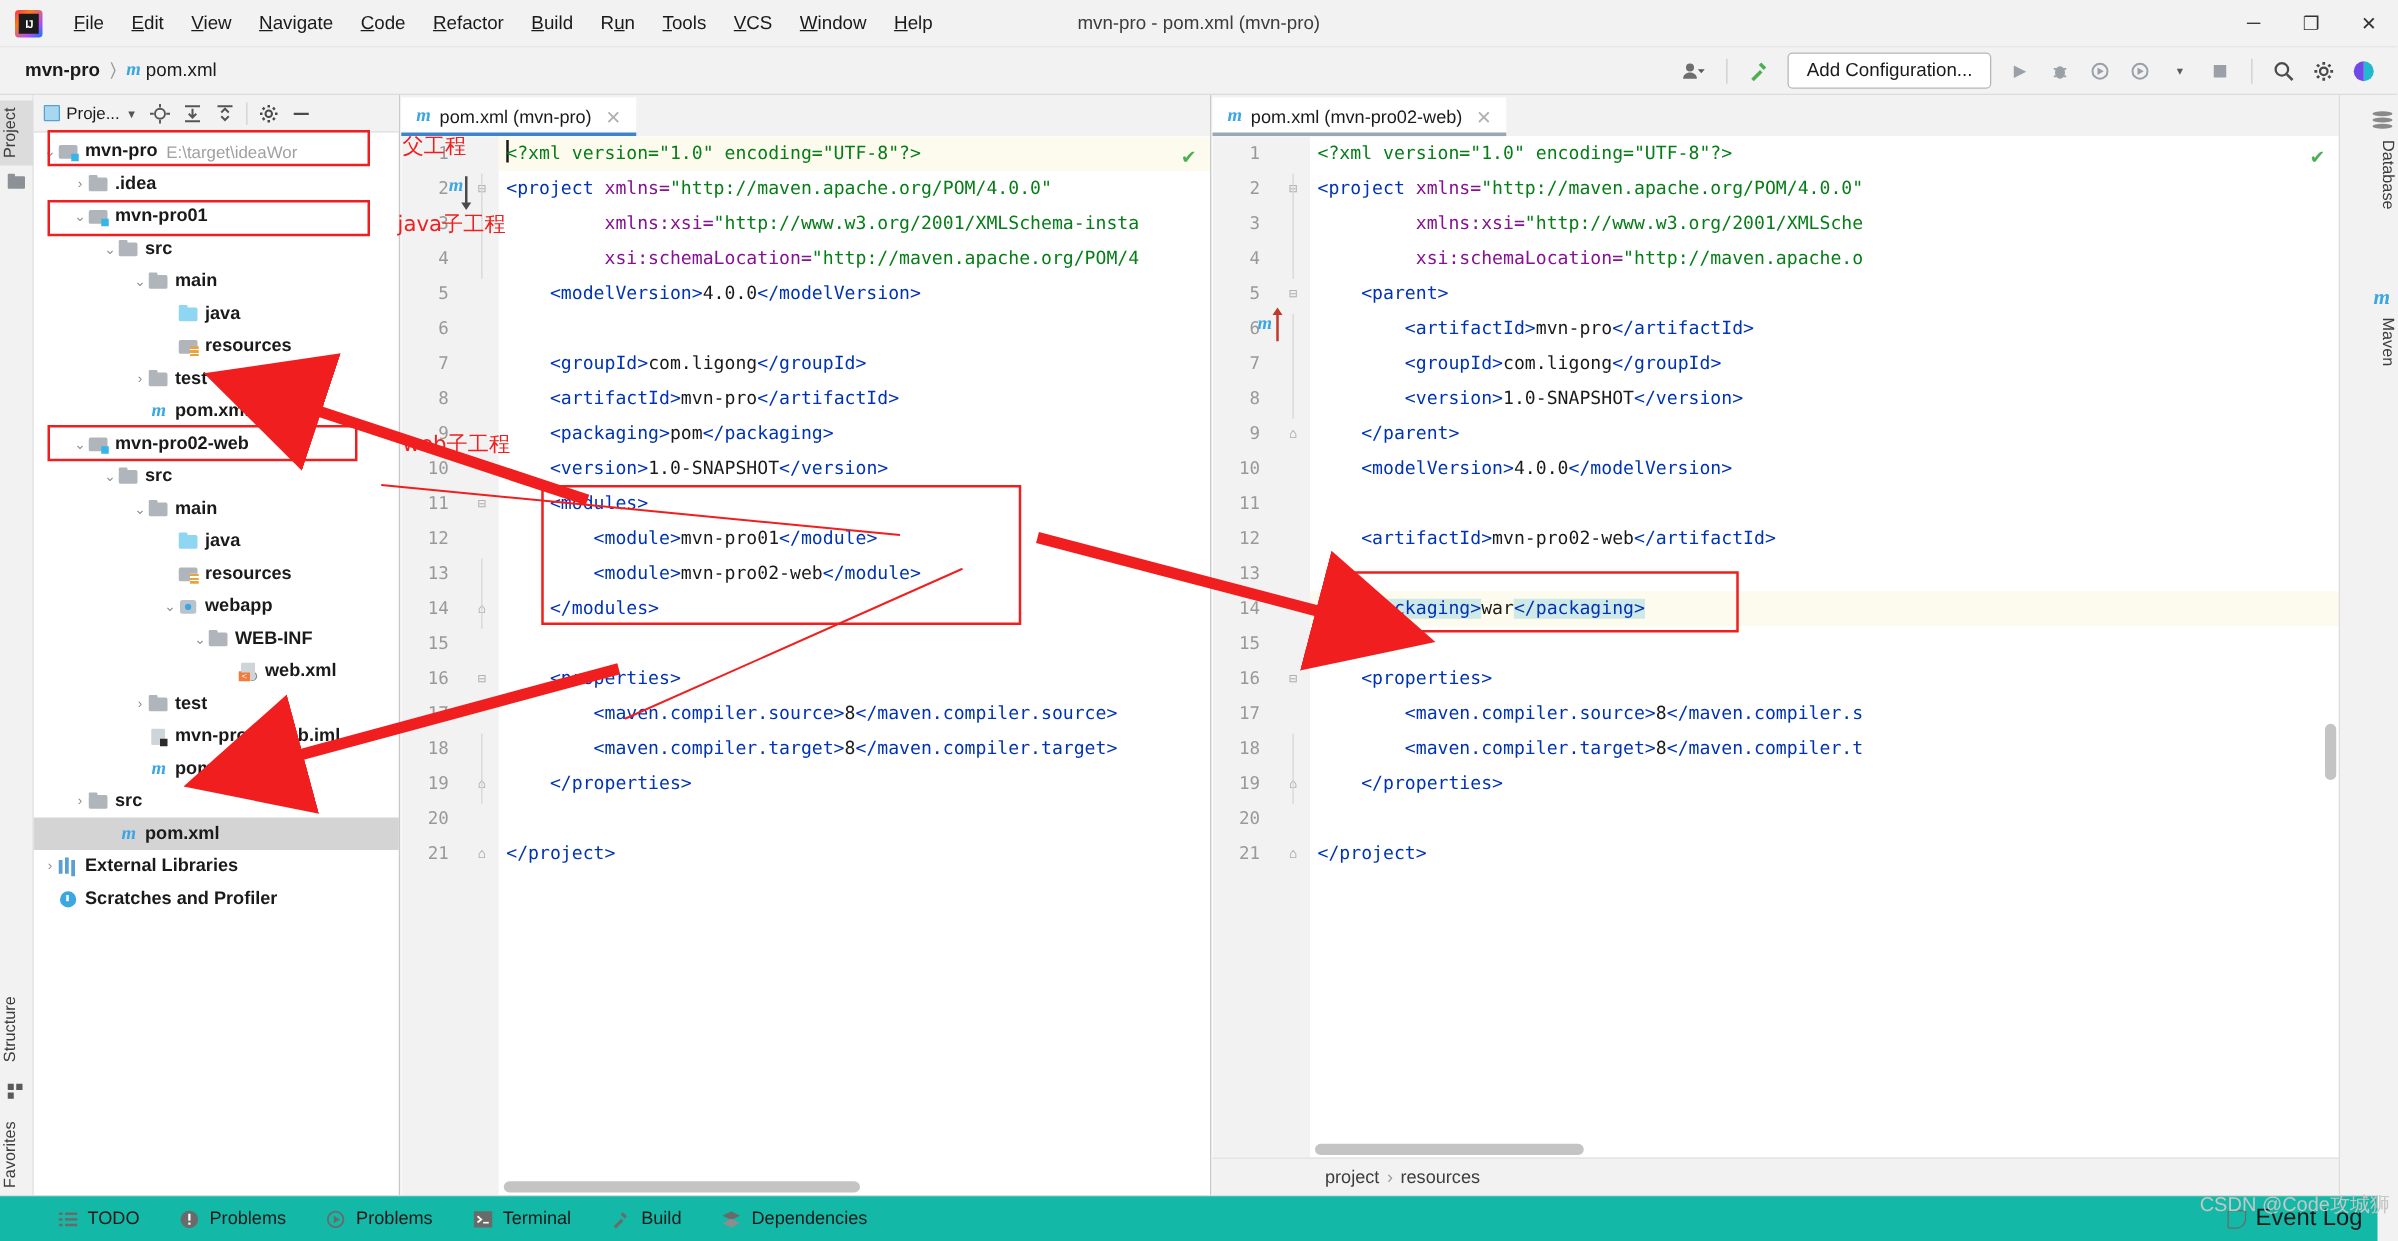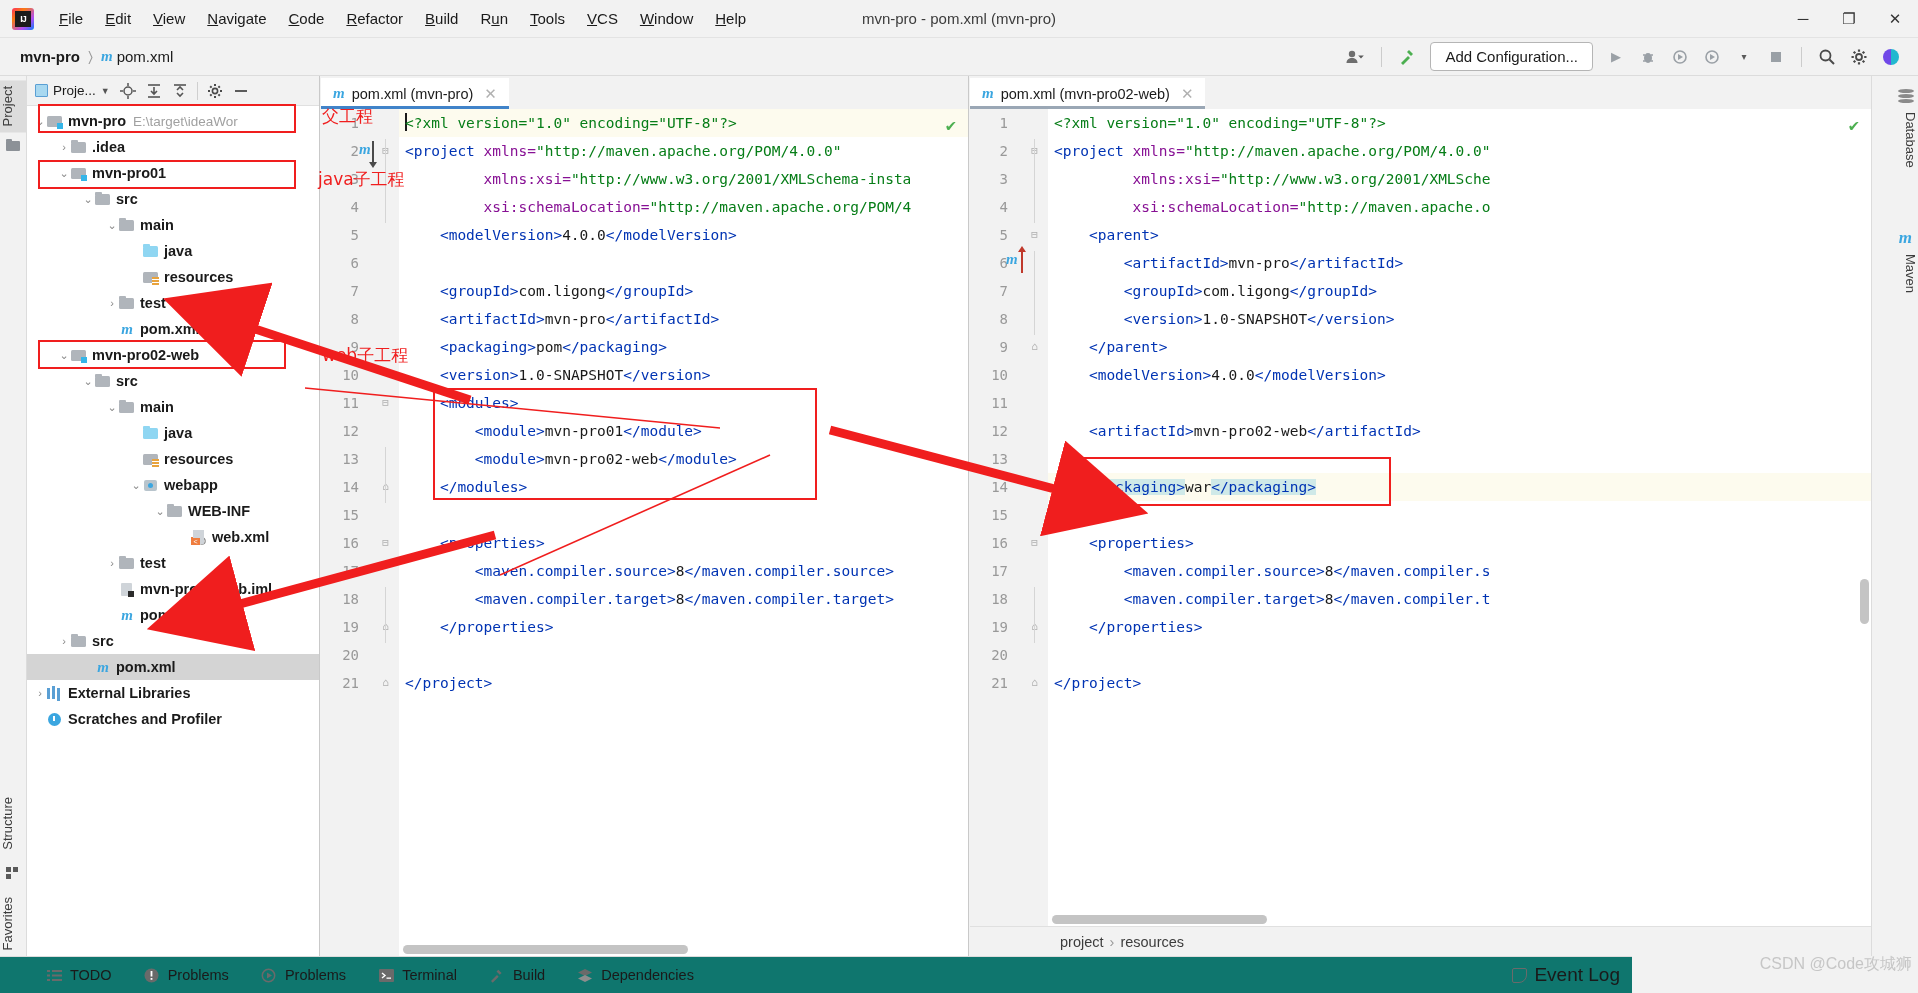--- a/index.html
+++ b/index.html
@@ -319,22 +319,22 @@
   }
   .db-ico::before, .db-ico::after {
     content:""; position:absolute; left:0; width:16px; height:4px;
     background:#8a8a8a; border-radius:50%;
   }
   .db-ico::before { top: 1px; box-shadow: 0 5px 0 0 #8a8a8a; }
   .db-ico::after  { top: 11px; }
 
   
   .bottombar {
-    position: absolute; bottom: 0; left: 0; width: 1632px; height: 37px;
-    background: #0f766e; border-top: 1px solid #dcdcdc;
+    position: absolute; bottom: 0; left: 0; width: 1902px; height: 37px;
+    background: #14b8a6; border-top: 1px solid #dcdcdc;
     display: flex; align-items: center; padding-left: 30px; gap: 0;
   }
   .bb-item {
     display: flex; align-items: center; gap: 8px; padding: 4px 16px;
     font-size: 14.5px; color: #1a1a1a;
   }
   .bb-ico { width: 16px; height: 16px; position: relative; color: #6a6a6a; font-size: 13px;
             display:flex; align-items:center; justify-content:center; }
   .bb-right { margin-left: auto; display: flex; align-items: center; padding-right: 12px; }
   .eventlog { display: flex; align-items: center; gap: 7px; font-size: 19px; color: #1a1a1a; }

